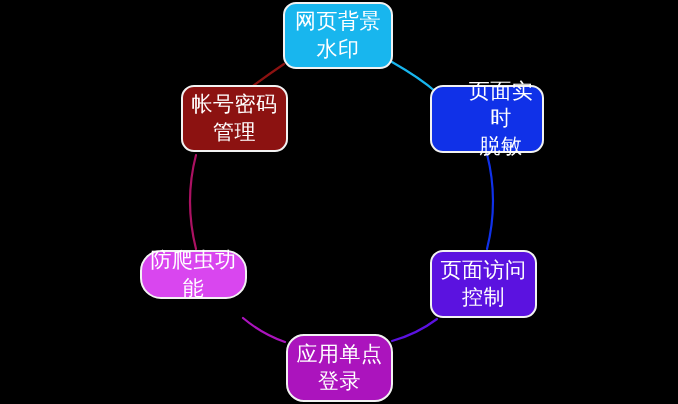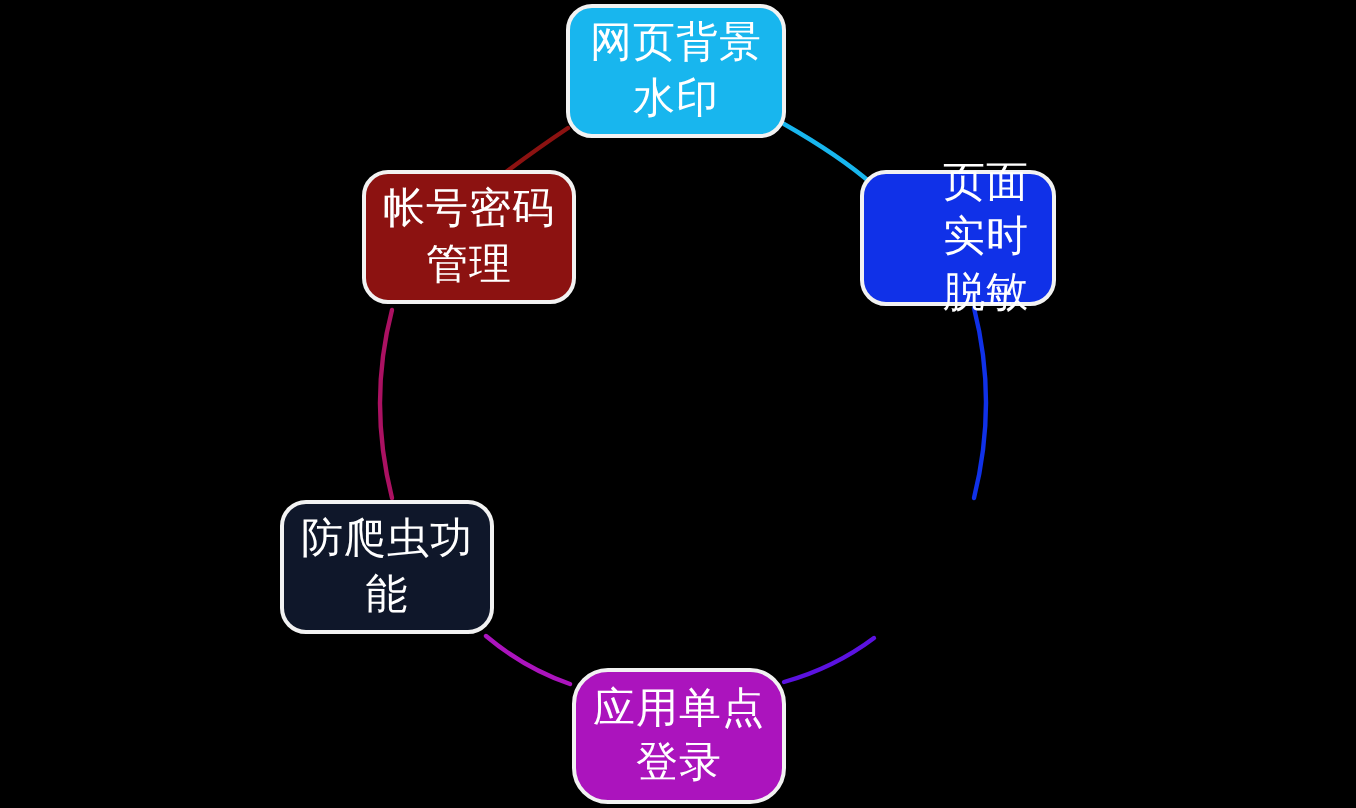--- a/index.html
+++ b/index.html
@@ -60,29 +60,33 @@
       <path d="M 487 154 Q 499 201 487 249" stroke="#1031e8" stroke-width="2.2" fill="none" stroke-linecap="round"></path>
       <path d="M 437 319 Q 417 334 392 341" stroke="#5b12e0" stroke-width="2.2" fill="none" stroke-linecap="round"></path>
       <path d="M 285 342 Q 262 334 243 318" stroke="#ab14bd" stroke-width="2.2" fill="none" stroke-linecap="round"></path>
       <path d="M 196 249 Q 184 201 196 155" stroke="#ab1162" stroke-width="2.2" fill="none" stroke-linecap="round"></path>
       <path d="M 245 92 Q 266 76 284 64" stroke="#8c1211" stroke-width="2.2" fill="none" stroke-linecap="round"></path>
     </svg>
 <div class="node" style="left: 283px; top: 2px; width: 110px; height: 67px; background: rgb(24, 182, 238); align-items: center;">
       <span class="node-label">网页背景
 水印</span>
     </div>
-    <div class="node" style="left: 430px; top: 85px; width: 98px; height: 68px; background: rgb(16, 49, 232); padding-left: 34px;">
+    <div class="node" style="left: 430px; top: 85px; width: 114px; height: 68px; background: rgb(16, 49, 232); padding-left: 34px;">
       <span class="node-label">页面实时
 脱敏</span>
+    </div>
+    <div class="node" style="left: 430px; top: 250px; width: 107px; height: 68px; background: rgb(91, 18, 224);">
+      <span class="node-label">页面访问
+控制</span>
     </div>
     <div class="node" style="left: 286px; top: 334px; width: 107px; height: 68px; background: rgb(171, 20, 189); border-radius: 18px;">
       <span class="node-label">应用单点
 登录</span>
     </div>
-    <div class="node" style="left: 140px; top: 250px; width: 107px; height: 67px; background: #0f172a;">
+    <div class="node" style="left: 140px; top: 250px; width: 107px; height: 49px; background: #d946ef; border-radius: 21px;">
       <span class="node-label">防爬虫功
 能</span>
     </div>
     <div class="node" style="left: 140px; top: 85px; width: 107px; height: 67px; background: rgb(140, 18, 17); margin-left: 41px;">
       <span class="node-label">帐号密码
 管理</span>
     </div>
   </div>
 
 </body></html>

